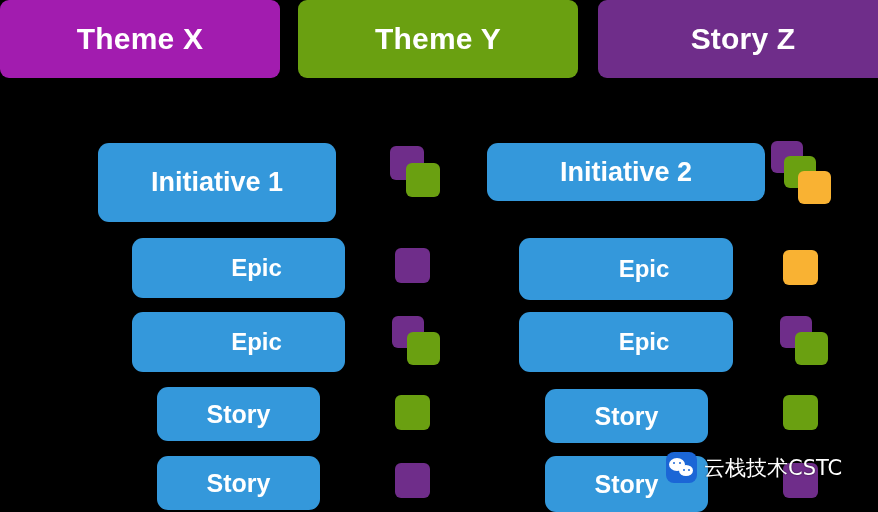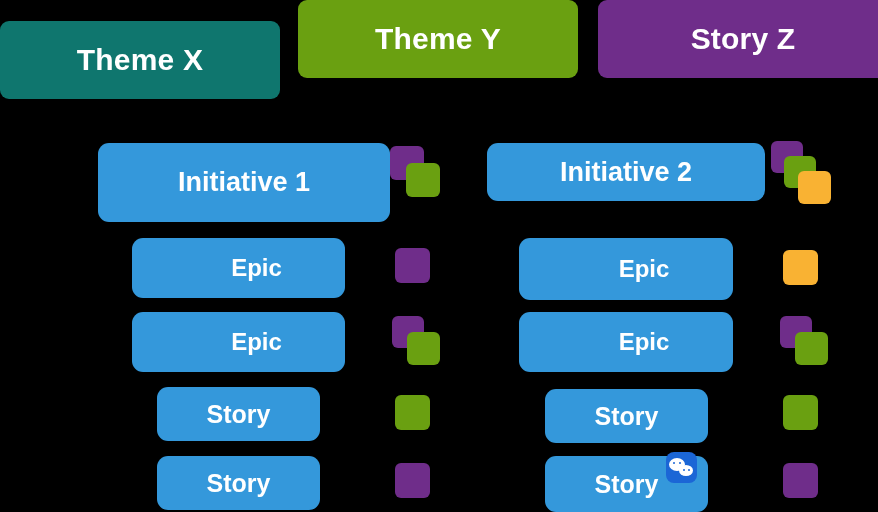--- a/index.html
+++ b/index.html
@@ -96,33 +96,33 @@
     white-space: nowrap;
     text-shadow: 0 0 2px rgba(0,0,0,0.7);
   }
 </style>
 </head>
 <body>
 
 <div id="stage">
 
   <div id="theme-bars">
-      <div class="theme-bar" style="left: 0px; top: 0px; width: 280px; height: 78px; background: #0f766e; margin-top: 21px;">
+      <div class="theme-bar" style="left: 0px; top: 0px; width: 280px; height: 78px; background: #a21caf;">
         <span>Theme X</span>
       </div>
       <div class="theme-bar" style="left: 298px; top: 0px; width: 280px; height: 78px; background: rgb(106, 160, 17); justify-content: center;">
         <span>Theme Y</span>
       </div>
       <div class="theme-bar" style="left: 598px; top: 0px; width: 290px; height: 78px; background: rgb(111, 45, 138);">
         <span>Story Z</span>
       </div>
     </div>
 
   <div id="columns">
-      <div class="item-box item-initiative" style="left: 98px; top: 143px; width: 292px; height: 79px; background: rgb(52, 152, 219);">
+      <div class="item-box item-initiative" style="left: 98px; top: 143px; width: 238px; height: 79px; background: rgb(52, 152, 219);">
         <span>Initiative 1</span>
       </div>
       <div class="chip-group" style="left: 390px; top: 146px; width: 56px; height: 62px;">
         <div class="chip" style="left: 0px; top: 0px; width: 34px; height: 34px; background: rgb(111, 45, 138); z-index: 1;"></div>
         <div class="chip" style="left: 16px; top: 17px; width: 34px; height: 34px; background: rgb(106, 160, 17); z-index: 2;"></div>
       </div>
       <div class="item-box item-epic" style="left: 132px; top: 238px; width: 213px; height: 60px; background: rgb(52, 152, 219);">
         <span>Epic</span>
       </div>
       <div class="chip-group" style="left: 395px; top: 248px; width: 36px; height: 40px;">
@@ -184,15 +184,16 @@
 
   <div id="watermark" style="left: 666px; top: 452px;">
     <div id="wm-logo" style="background: rgb(27, 102, 214);">
       <div class="bub bub-a"></div>
       <div class="bub bub-b"></div>
       <div class="eye" style="left:7px;  top:10px;"></div>
       <div class="eye" style="left:13px; top:10px;"></div>
       <div class="eye" style="left:17px; top:17px;"></div>
       <div class="eye" style="left:22px; top:17px;"></div>
     </div>
+    <div id="wm-text">云栈技术CSTC</div>
   </div>
 
 </div>
 
 </body></html>

